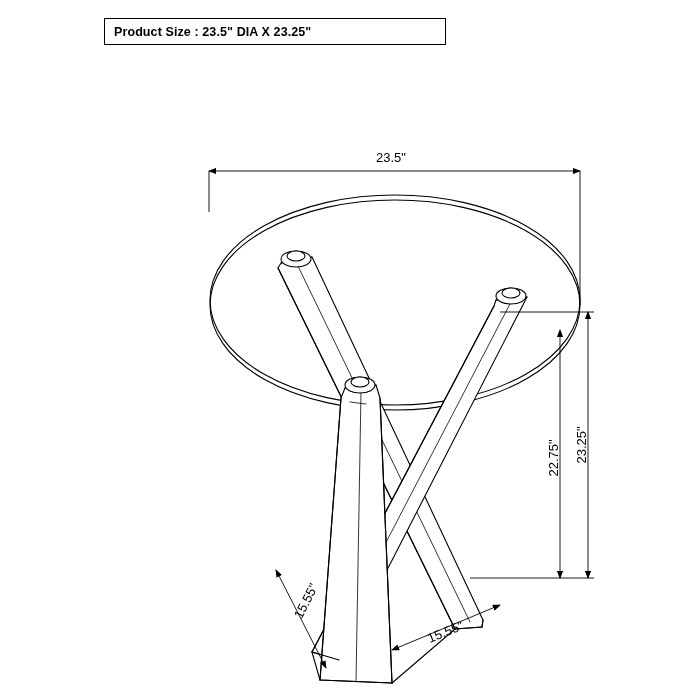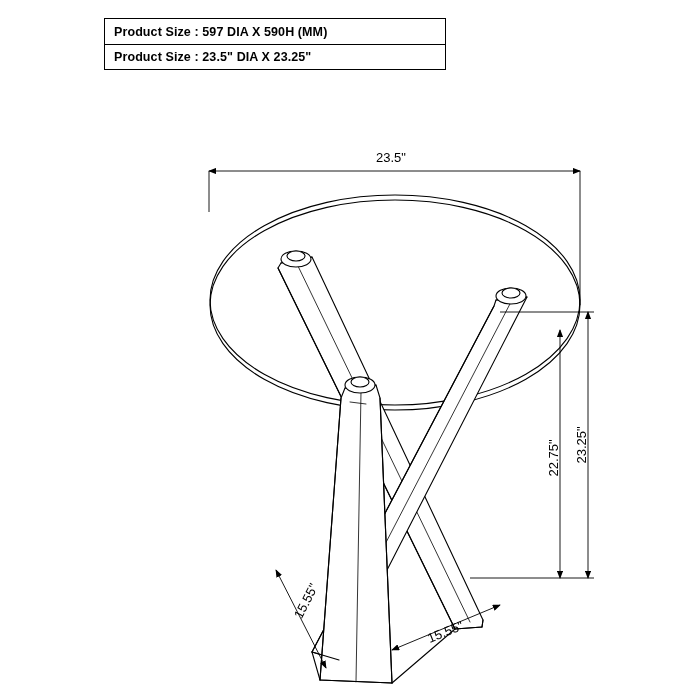--- a/index.html
+++ b/index.html
@@ -61,23 +61,20 @@
     font-size: 13px;
     fill: #000;
   }
 </style>
 </head>
 <body>
 
 <div id="stage">
 
   <div class="spec-table">
-    <div class="spec-row spec-row-1">
-      <span class="spec-text">Product Size : 597 DIA X 590H (MM)</span>
-    </div>
     <div class="spec-row spec-row-2">
       <span class="spec-text">Product Size : 23.5" DIA X 23.25"</span>
     </div>
   </div>
 
   <svg id="drawing" width="700" height="700" viewBox="0 0 700 700">
 
     <defs>
       <marker id="arrH" markerWidth="9" markerHeight="7" refX="8" refY="3.5" orient="auto">
         <path d="M0,0 L9,3.5 L0,7 z" fill="#000"></path>

